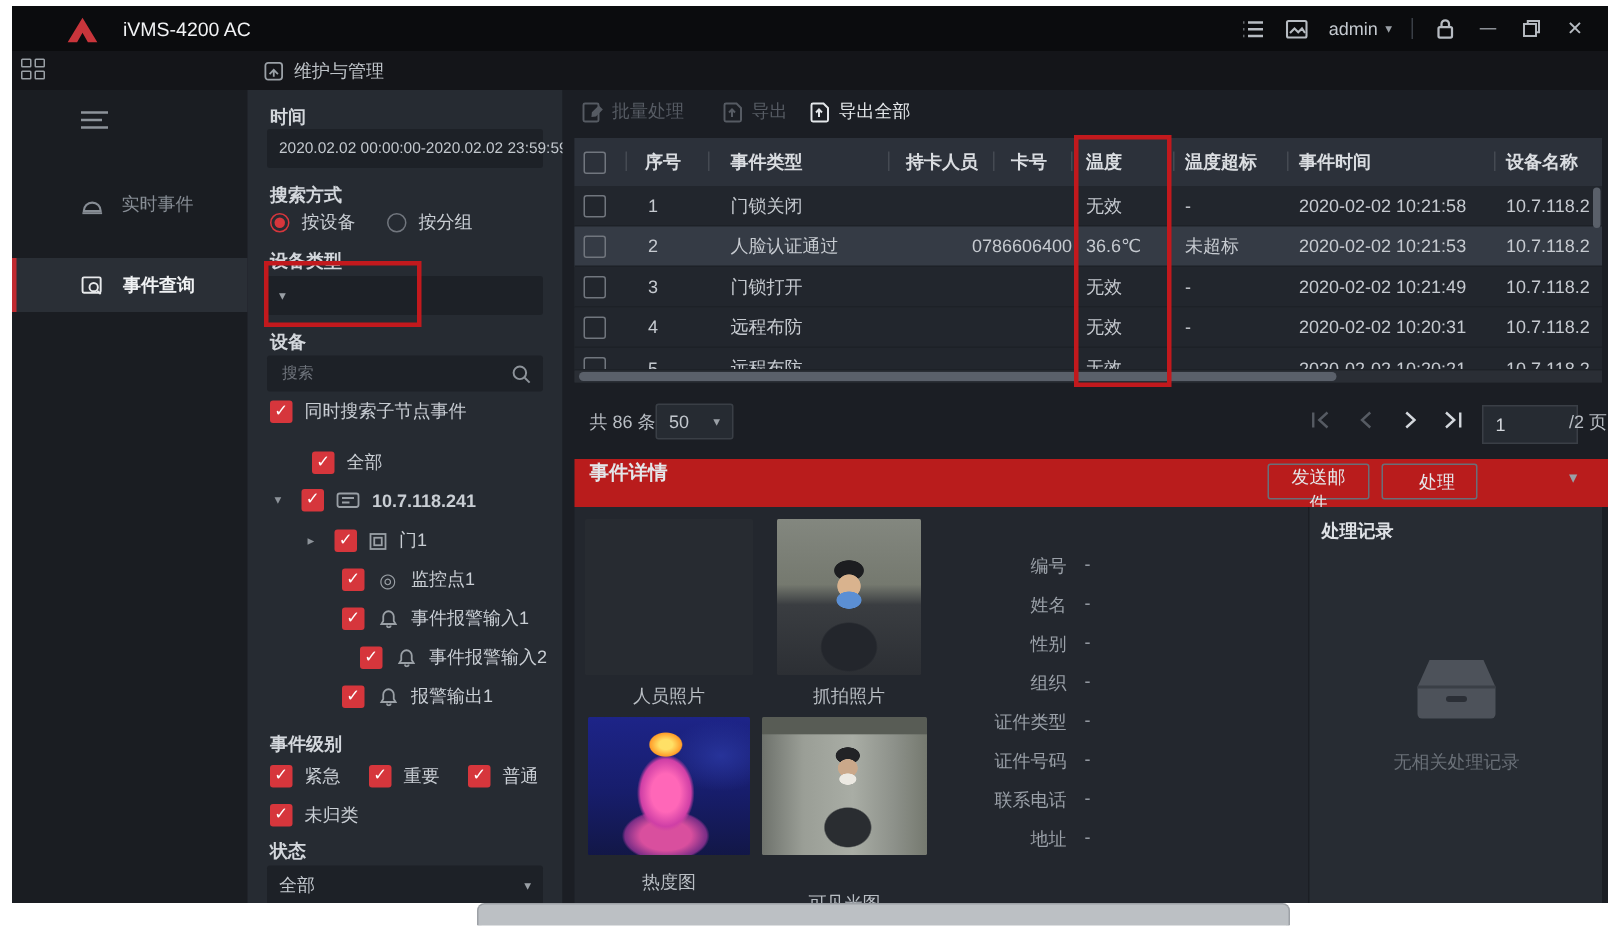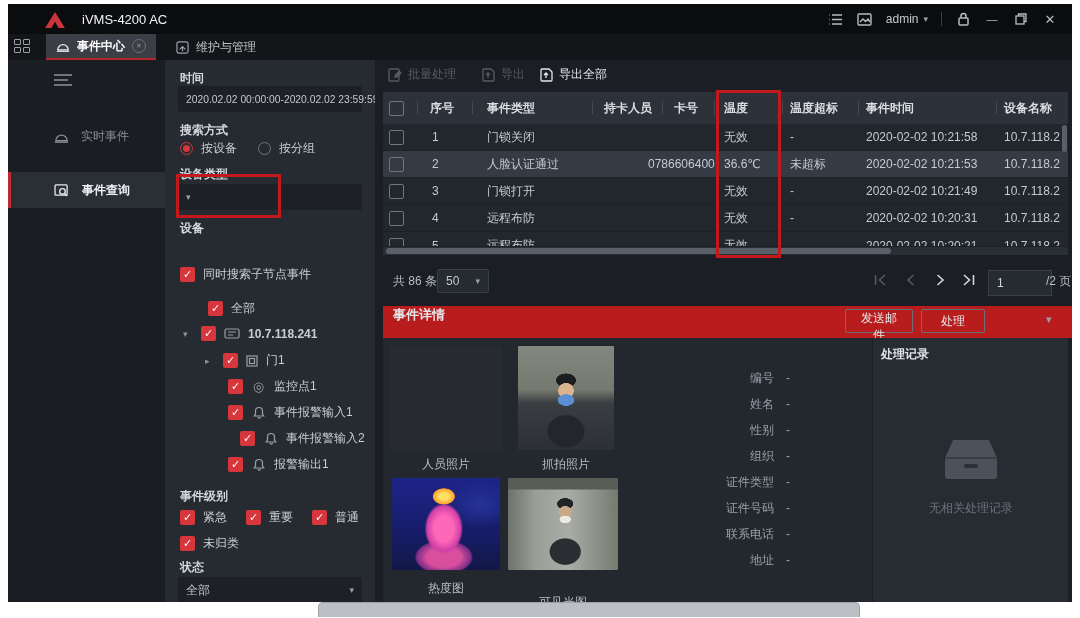--- a/index.html
+++ b/index.html
@@ -90,21 +90,21 @@
     radial-gradient(ellipse 34px 20px at 48% 86%, #d94f9e 50%, #7a2d86 80%, transparent 86%),
     radial-gradient(ellipse 50px 34px at 82% 28%, #273399 0%, transparent 70%),
     linear-gradient(180deg, #1d2488 0%, #171d6b 55%, #121747 100%);}
   .photo-visible{background:
     radial-gradient(ellipse 9px 6px at 52% 45%, #ece9e2 60%, transparent 66%),
     radial-gradient(ellipse 11px 10px at 52% 37%, #caa88a 58%, transparent 62%),
     radial-gradient(ellipse 13px 9px at 52% 28%, #222326 60%, transparent 64%),
     radial-gradient(ellipse 26px 22px at 52% 80%, #2a2d31 58%, transparent 62%),
     linear-gradient(180deg, #585c55 0%, #585c55 12%, transparent 13%),
     linear-gradient(90deg, #6e726c 0%, #9a9e96 25%, #a9ada5 55%, #8d918a 80%, #75796f 100%);}
-  .fieldrow{position:absolute;left:676px;width:180px;height:18px;display:flex;align-items:center;}
+  .fieldrow{position:absolute;left:613px;width:180px;height:18px;display:flex;}
   .fieldrow .fl{width:98px;text-align:right;color:#9aa0a8;}
   .fieldrow .fv{margin-left:12px;color:#9aa0a8;}
   
   .anno{position:absolute;border:3px solid #c2191d;z-index:40;pointer-events:none;}
   .frame{position:absolute;background:#ffffff;z-index:30;}
   .win-edge{position:absolute;left:318px;top:602px;width:540px;height:14px;background:#bcc0c4;
             border:1px solid #9da1a6;border-bottom:none;border-radius:5px 5px 0 0;z-index:35;}
   svg{display:block;}
 </style>
 </head>
@@ -155,28 +155,20 @@
     </div>
   </div>
 
   <div class="tabbar"></div>
   <div class="grid-ic">
     <span></span>
       <span></span>
     <span></span>
       <span></span>
   </div>
-  <div class="tab active" style="left:46px;">
-    <svg width="14" height="12" viewBox="0 0 16 13">
-        <path d="M2 11a6 6 0 0 1 12 0z" fill="none" stroke="#e8eaec" stroke-width="1.5"></path>
-        <path d="M1 12.5h14" stroke="#e8eaec" stroke-width="1.5"></path>
-      </svg>
-    <span>事件中心</span>
-    <span class="x" style="font-size:7px;">✕</span>
-  </div>
   <div class="tab" style="left:166px;color:#bfc4c9;">
     <svg width="13" height="13" viewBox="0 0 14 14" fill="none" stroke="#9aa0a6" stroke-width="1.3">
         <rect x="1" y="1" width="12" height="12" rx="2"></rect>
         <path d="M4 9l3-3 3 3M7 6v5"></path>
       </svg>
     <span>维护与管理</span>
   </div>
 
   <div class="sidebar">
     <div class="abs" style="left:46px;top:14px;">
@@ -217,20 +209,27 @@
   </div>
   <div class="row-flex" style="left:258px;top:140px;">
     <span class="radio"></span>
     <span>按分组</span>
   </div>
   <div class="lbl" style="top:166px;">设备类型</div>
   <div class="field" style="top:184px;">
     <span class="chev">▾</span>
   </div>
   <div class="lbl" style="top:220px;">设备</div>
+  <div class="field" style="top:237px;height:24px;">
+    <input class="inp grow" placeholder="搜索" style="">
+    <svg width="13" height="13" viewBox="0 0 14 14" fill="none" stroke="#8d939a" stroke-width="1.4">
+        <circle cx="6" cy="6" r="4.5"></circle>
+        <path d="M9.5 9.5L13 13"></path>
+      </svg>
+  </div>
   <div class="row-flex" style="left:180px;top:266px;">
     <span class="cb on"></span>
     <span>同时搜索子节点事件</span>
   </div>
 
   <div class="row-flex" style="left:208px;top:300px;">
     <span class="cb on"></span>
     <span class="tree-lbl">全部</span>
   </div>
   <div class="row-flex" style="left:183px;top:326px;">
@@ -444,21 +443,21 @@
         <path d="M2 1l5.5 5L2 11M11.5 1v10"></path>
       </svg>
   </span>
   <input class="pg-input" value="1" style="">
   <span class="abs" style="left:1046px;top:273px;color:#b9bec4;">/2 页</span>
 
   <div class="detailbar">
     <span style="margin-left:10px;font-size:13px;font-weight:bold;color:#e3e6e9;">事件详情</span>
   </div>
   <button class="btn abs" style="left:845px;top:309px;width:68px;">发送邮件</button>
-  <button class="btn abs" style="left:921px;top:309px;width:64px;">处理</button>
+  <button class="btn abs" style="left:921px;top:309px;width:64px;text-align:right;">处理</button>
   <span class="abs" style="left:1006px;top:314px;color:#c9ced4;cursor:pointer;margin-top:33px;">
     <span>隐藏</span>
   </span>
   <span class="abs chev" style="left:1046px;top:314px;font-size:11px;">▾</span>
 
   <div class="detailbody"></div>
   <div class="photo photo-person" style="left:390px;top:346px;width:112px;height:104px;"></div>
   <div class="photo photo-capture" style="left:518px;top:346px;width:96px;height:104px;"></div>
   <div class="ph-label" style="left:390px;top:456px;width:112px;">人员照片</div>
   <div class="ph-label" style="left:518px;top:456px;width:96px;">抓拍照片</div>

